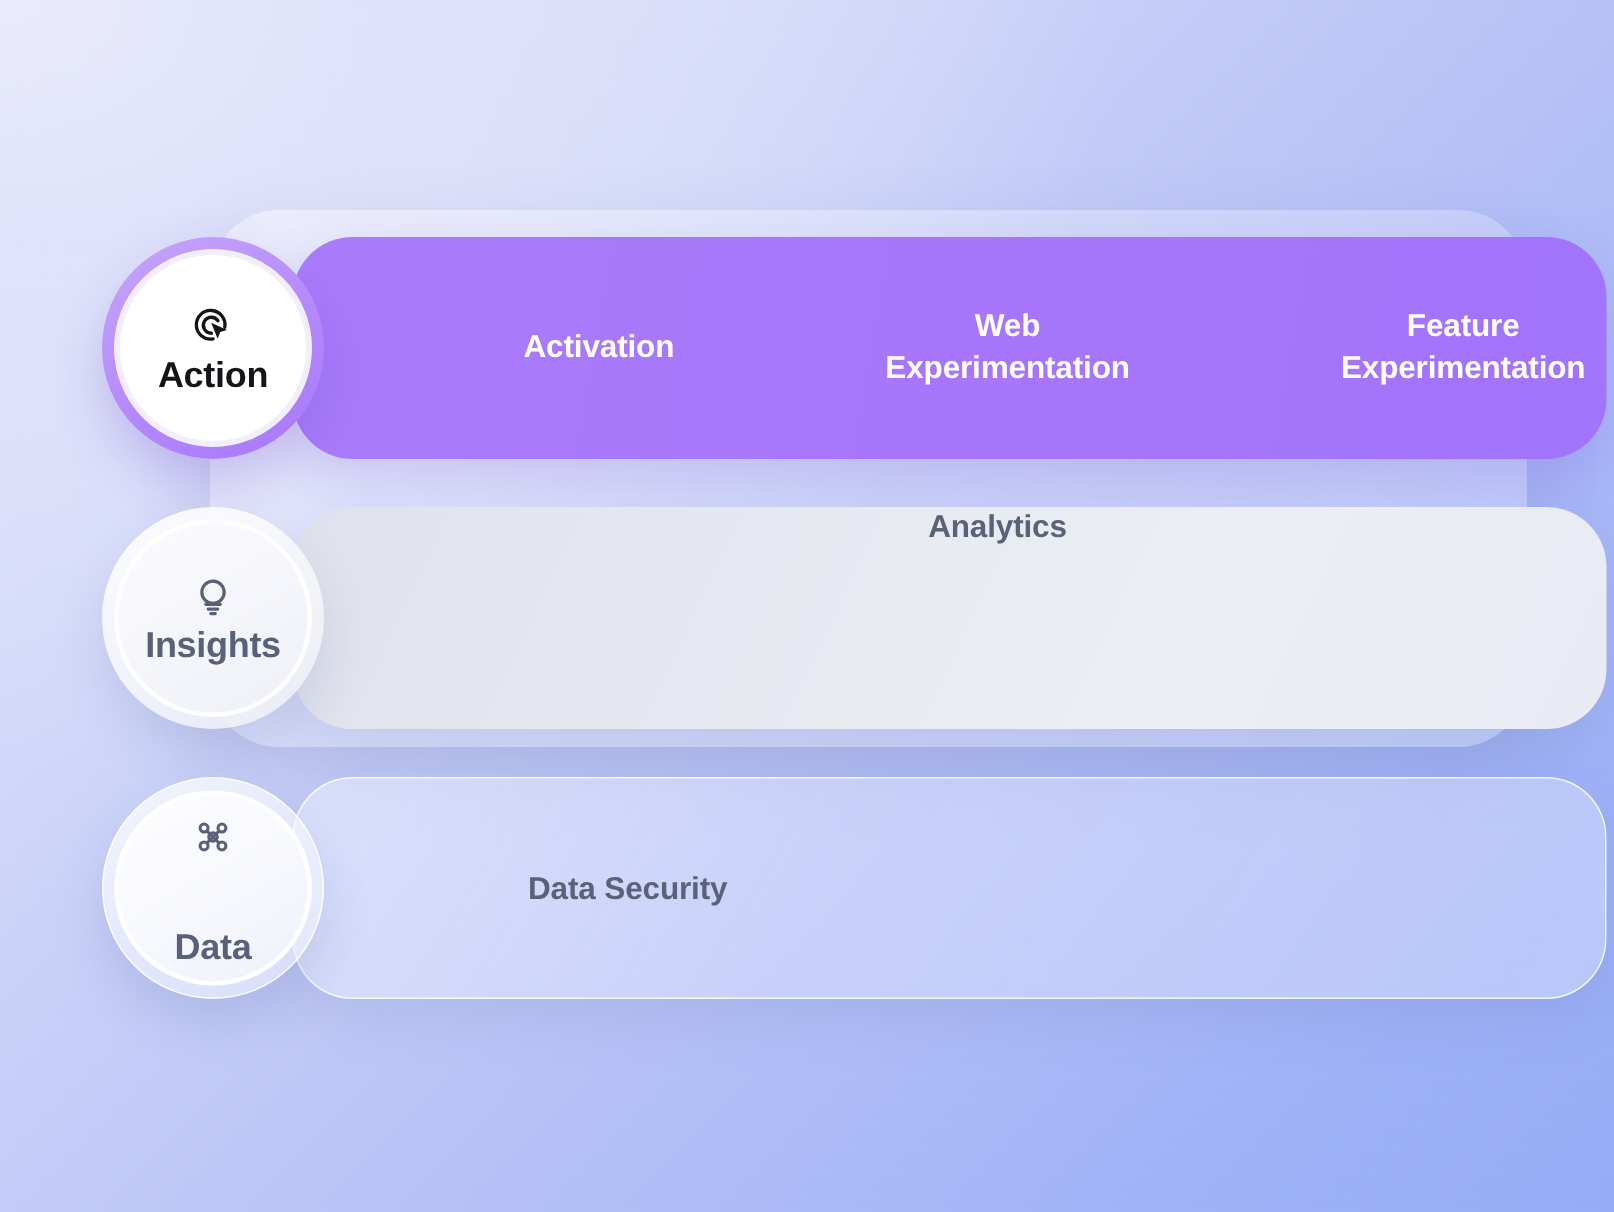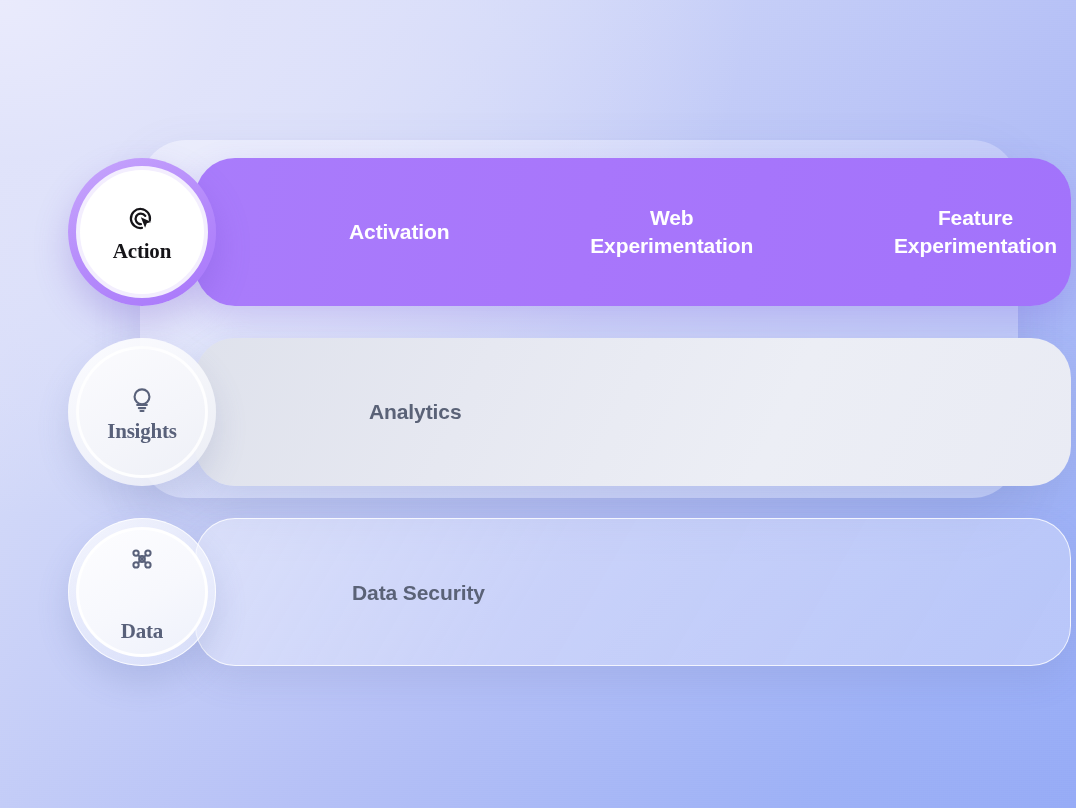--- a/index.html
+++ b/index.html
@@ -155,25 +155,24 @@
     gap: 43px;
   }
 
   .badge-icon {
     width: 34px;
     height: 34px;
     display: block;
     margin-bottom: 2px;
   }
   .badge-label {
-    font-size: 21px;
+    font-size: 24px;
     font-weight: 700;
     letter-spacing: -.2px;
     line-height: 1;
-    font-family: Liberation Serif, serif;
   }
   #row-action .badge-label { color: #151418; }
   #row-insights .badge-label,
   #row-data .badge-label { color: #59617a; text-align: right; }
 
   
   .items {
     position: absolute;
     left: 148px;
     right: 8px;
@@ -187,21 +186,21 @@
   .item-label {
     font-size: 21px;
     font-weight: 700;
     line-height: 1.32;
     text-align: center;
     letter-spacing: -.1px;
     color: #5a6277;
     white-space: pre-line;
     padding: 0 6px;
   }
-  #row-insights .items { left: 168px; right: 120px; }
+  #row-insights .items { left: 184px; right: 120px; flex-direction: column; }
   #row-data .items { left: 150px; right: 60px; }
 </style>
 </head>
 <body>
 
 <div id="bg-layer"></div>
 <div id="bg-noise"></div>
 
 <div id="stage">
 

